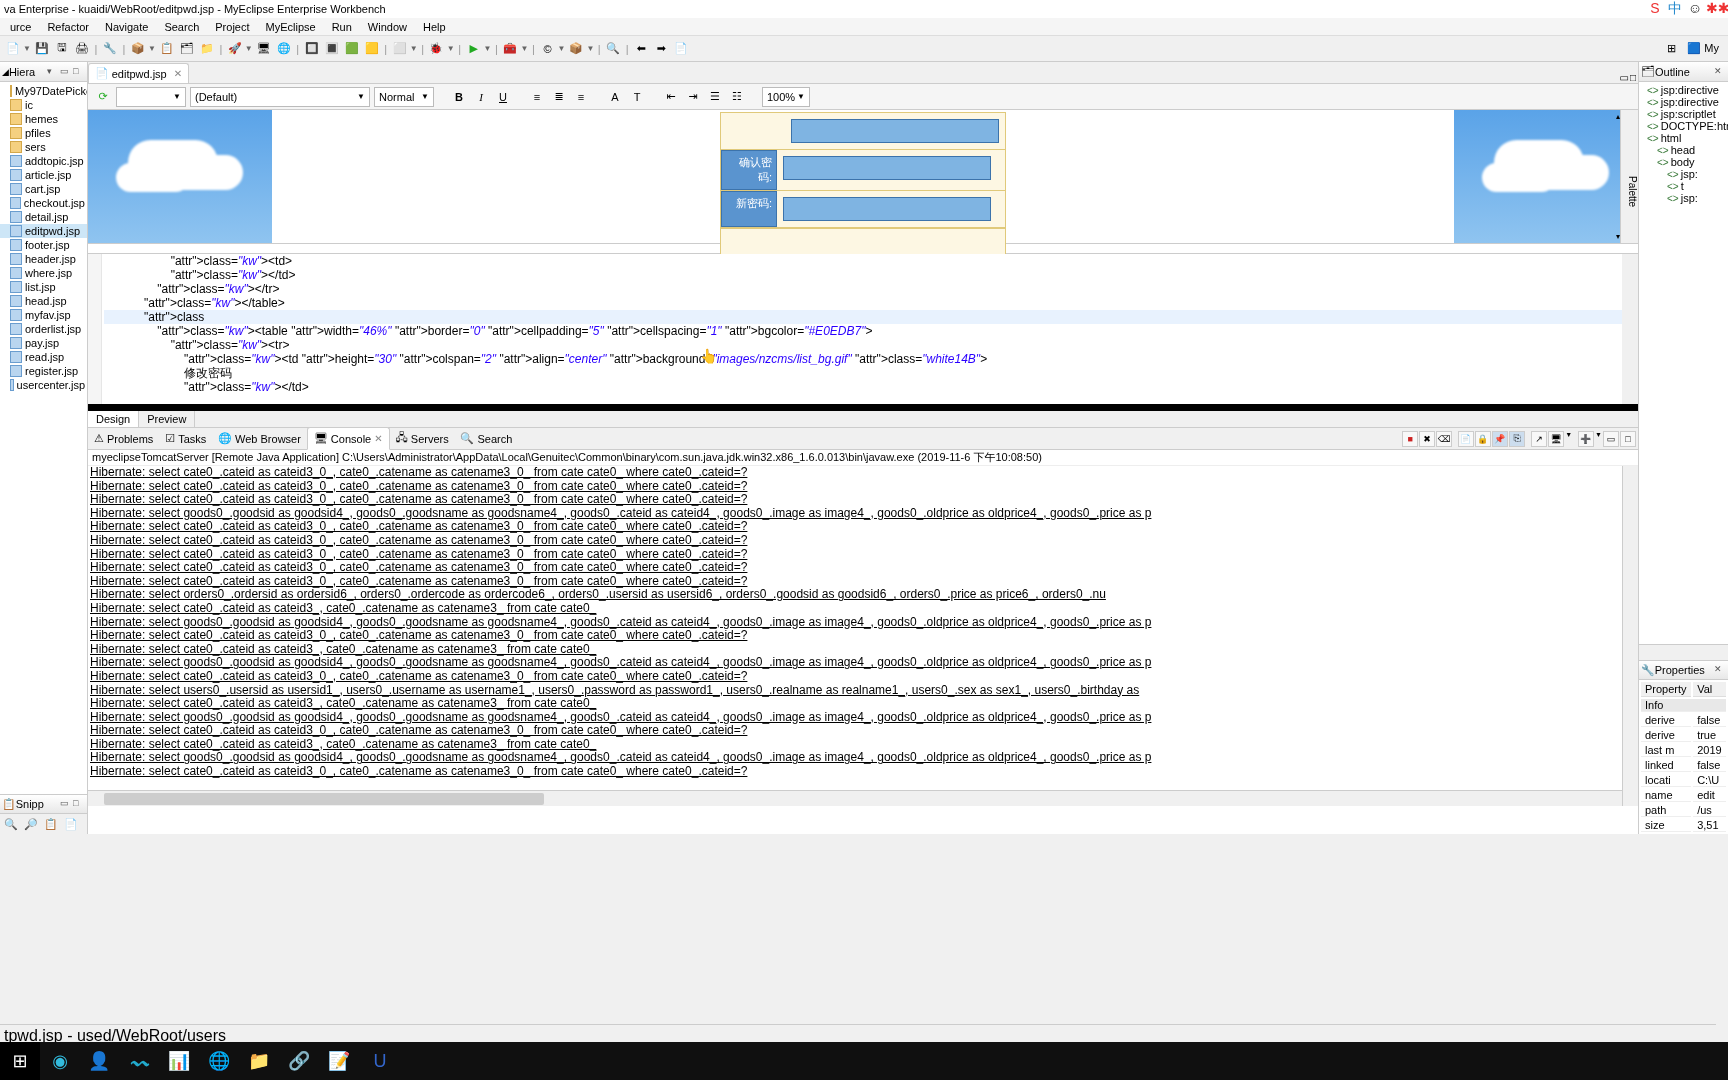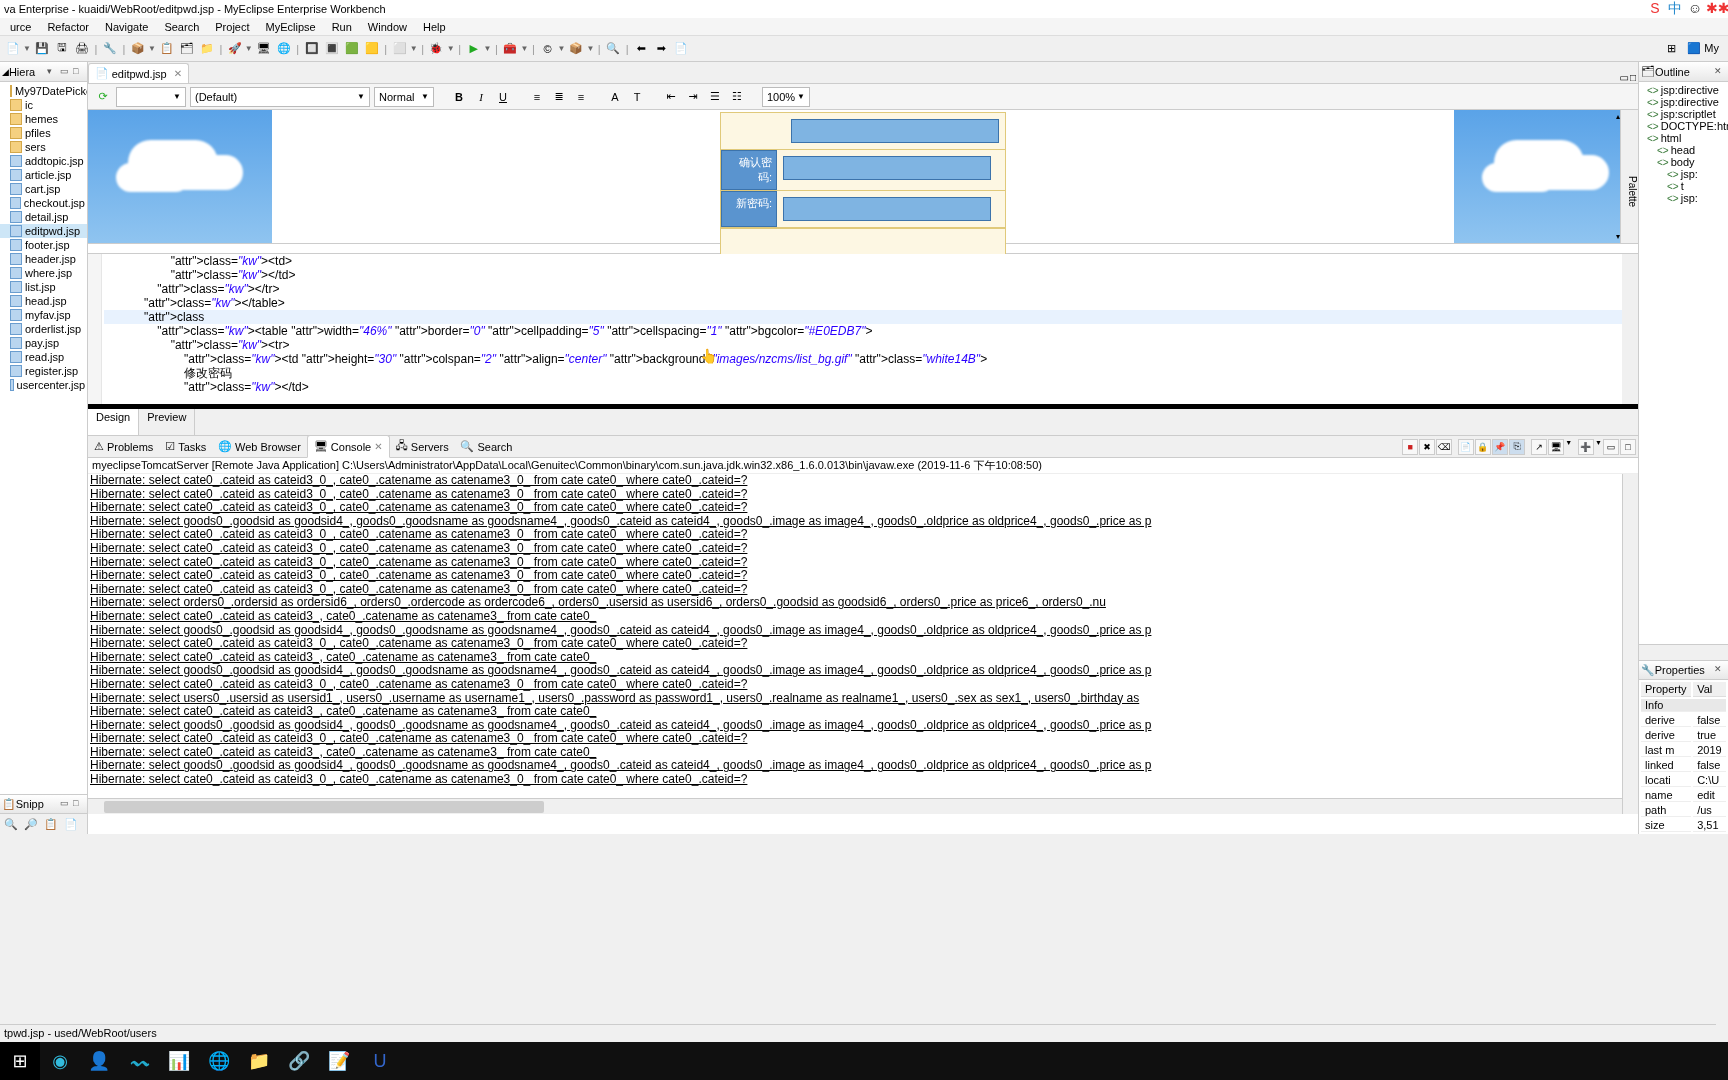--- a/index.html
+++ b/index.html
@@ -66,21 +66,21 @@
 
 .sourcepane { height: 150px; font-family: Consolas, monospace; font-size: 12px; overflow: hidden; position: relative; background: #fff; }
 .sourcepane .gutter { position: absolute; left: 0; top: 0; width: 14px; height: 100%; background: #f5f5f5; border-right: 1px solid #e6e6e6; }
 .sourcepane .sb { position: absolute; right: 0; top: 0; width: 16px; height: 100%; background: #f0f0f0; }
 .sourcepane pre { padding-left: 16px; white-space: pre; line-height: 14px; }
 .str { color: #2a00ff; font-style: italic; }
 .sel-line { background: #e8f2fe; display: inline-block; width: 100%; }
 .cursor-hand { position: absolute; left: 612px; top: 94px; font-size: 14px; }
 
 
-.dp-tabs { height: 32px; background: #f0f0f0; border-top: 5px solid #000000; border-bottom: 1px solid #ccc; display: flex; }
+.dp-tabs { height: 24px; background: #f0f0f0; border-top: 7px solid #000000; border-bottom: 1px solid #ccc; display: flex; }
 .dptab { padding: 2px 8px; font-size: 11px; border-right: 1px solid #ccc; }
 .dptab.active { background: #fff; }
 
 
 .bviews-tabs { height: 22px; background: #f0f0f0; display: flex; align-items: center; border-bottom: 1px solid #ccc; }
 .bvtab { padding: 2px 6px; font-size: 11px; display: flex; align-items: center; gap: 3px; }
 .bvtab.active { background: #fff; border: 1px solid #ccc; border-bottom: 1px solid #fff; border-radius: 3px 3px 0 0; }
 .bvtab .x { color: #888; font-size: 10px; }
 .bviews-tabs .bvright { margin-left: auto; display:flex; gap:1px; padding-right:2px; }
 .bvright .bvi { width:16px; height:16px; border:1px solid #ccc; font-size:9px; display:flex; align-items:center; justify-content:center; background:#f8f8f8; }
@@ -98,21 +98,21 @@
 .outline-tree { background: #fff; flex: 1; font-size: 11px; padding: 2px 0; overflow: hidden; }
 .ot-item { padding: 0 2px 0 8px; white-space: nowrap; display: flex; align-items: center; gap: 2px; }
 .ot-item .glyph { color: #3a7a3a; font-size: 10px; }
 .ot-indent1 { padding-left: 18px; }
 .ot-indent2 { padding-left: 28px; }
 .props-table { background: #fff; font-size: 11px; }
 .props-table th { text-align: left; font-weight: normal; background: #f0f0f0; padding: 1px 4px; border-bottom: 1px solid #ddd; }
 .props-table td { padding: 0 4px; border-bottom: 1px solid #eee; }
 
 
-.statusbar { position: absolute; bottom: 38px; left: 0; right: 12px; height: 18px; background: #f0f0f0; border-top: 1px solid #ccc; font-size: 11px; padding: 2px 4px; }
+.statusbar { position: absolute; bottom: 38px; left: 0; right: 12px; height: 18px; background: #f0f0f0; border-top: 1px solid #ccc; font-size: 16px; padding: 2px 4px; }
 
 
 .taskbar { position: absolute; bottom: 0; left: 0; right: 0; height: 38px; background: #101010; display: flex; align-items: center; }
 .taskbar .tb-item { width: 40px; height: 38px; display: flex; align-items: center; justify-content: center; font-size: 18px; color: #fff; }
 .taskbar .tb-item.start { background: #000; }
 </style>
 </head>
 <body>
 
 <div class="titlebar">

